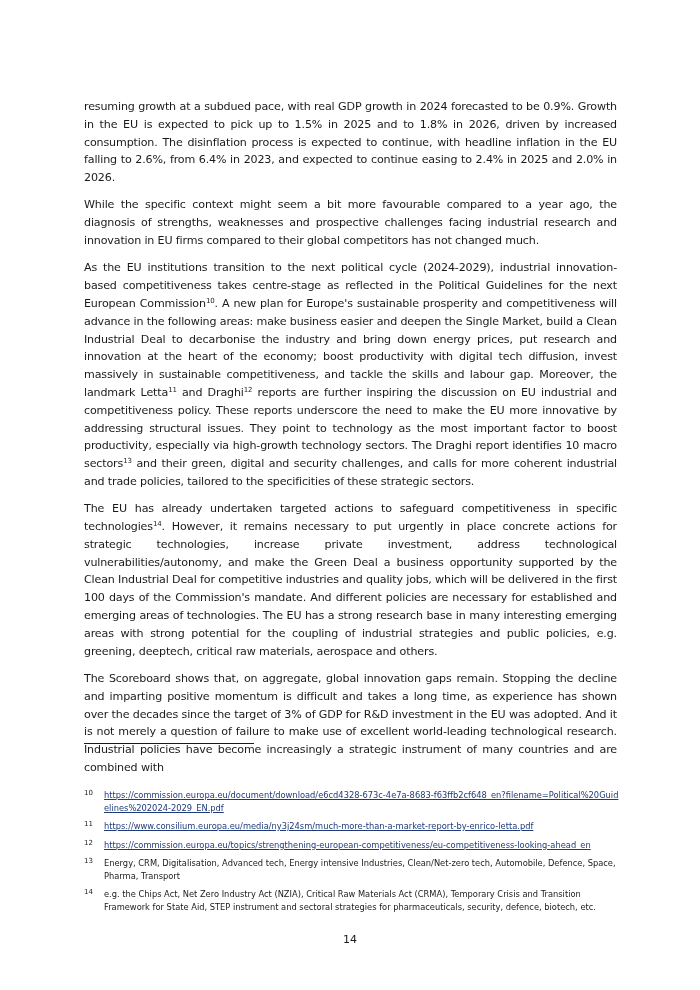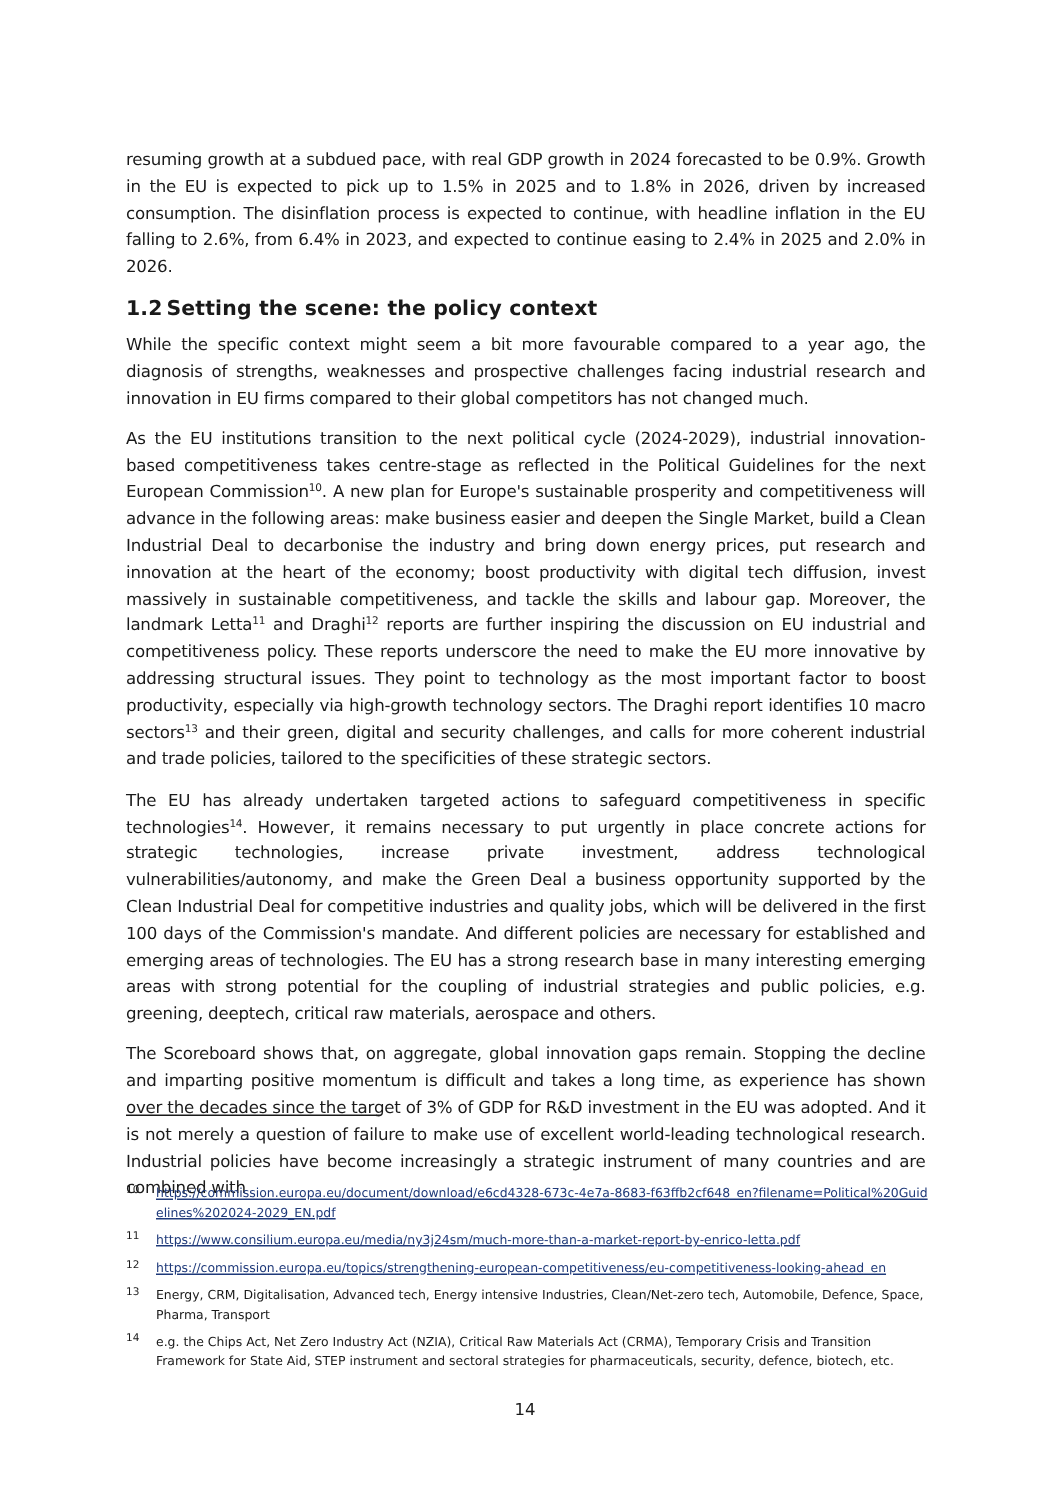--- a/index.html
+++ b/index.html
@@ -19,23 +19,20 @@
   .fn a { color: #1f3a7a; text-decoration: underline; word-break: break-all; margin-top: 44px; }
   .fn .plain { color: #1a1a1a; }
   .page-number { position: absolute; left: 0; width: 700px; top: 933px; text-align: center; font-size: 11px; }
 </style>
 </head>
 <body>
 
 <div class="page">
   <p class="body">resuming growth at a subdued pace, with real GDP growth in 2024 forecasted to be 0.9%. Growth in the EU is expected to pick up to 1.5% in 2025 and to 1.8% in 2026, driven by increased consumption. The disinflation process is expected to continue, with headline inflation in the EU falling to 2.6%, from 6.4% in 2023, and expected to continue easing to 2.4% in 2025 and 2.0% in 2026.</p>
 
-  <h2 class="section">
-    <span class="num">1.2</span><span>Setting the scene: the policy context</span>
-  </h2>
 
   <p class="body">While the specific context might seem a bit more favourable compared to a year ago, the diagnosis of strengths, weaknesses and prospective challenges facing industrial research and innovation in EU firms compared to their global competitors has not changed much.</p>
 
   <p class="body"><span>As the EU institutions transition to the next political cycle (2024-2029), industrial innovation-based competitiveness takes centre-stage as reflected in the Political Guidelines for the next European Commission</span><sup>10</sup><span>. A new plan for Europe's sustainable prosperity and competitiveness will advance in the following areas: make business easier and deepen the Single Market, build a Clean Industrial Deal to decarbonise the industry and bring down energy prices, put research and innovation at the heart of the economy; boost productivity with digital tech diffusion, invest massively in sustainable competitiveness, and tackle the skills and labour gap. Moreover, the landmark Letta</span><sup>11</sup><span> and Draghi</span><sup>12</sup><span> reports are further inspiring the discussion on EU industrial and competitiveness policy. These reports underscore the need to make the EU more innovative by addressing structural issues. They point to technology as the most important factor to boost productivity, especially via high-growth technology sectors. The Draghi report identifies 10 macro sectors</span><sup>13</sup><span> and their green, digital and security challenges, and calls for more coherent industrial and trade policies, tailored to the specificities of these strategic sectors.</span></p>
 
   <p class="body"><span>The EU has already undertaken targeted actions to safeguard competitiveness in specific technologies</span><sup>14</sup><span>. However, it remains necessary to put urgently in place concrete actions for strategic technologies, increase private investment, address technological vulnerabilities/autonomy, and make the Green Deal a business opportunity supported by the Clean Industrial Deal for competitive industries and quality jobs, which will be delivered in the first 100 days of the Commission's mandate. And different policies are necessary for established and emerging areas of technologies. The EU has a strong research base in many interesting emerging areas with strong potential for the coupling of industrial strategies and public policies, e.g. greening, deeptech, critical raw materials, aerospace and others.</span></p>
 
   <p class="body">The Scoreboard shows that, on aggregate, global innovation gaps remain. Stopping the decline and imparting positive momentum is difficult and takes a long time, as experience has shown over the decades since the target of 3% of GDP for R&amp;D investment in the EU was adopted. And it is not merely a question of failure to make use of excellent world-leading technological research. Industrial policies have become increasingly a strategic instrument of many countries and are combined with</p>
 </div>
 

